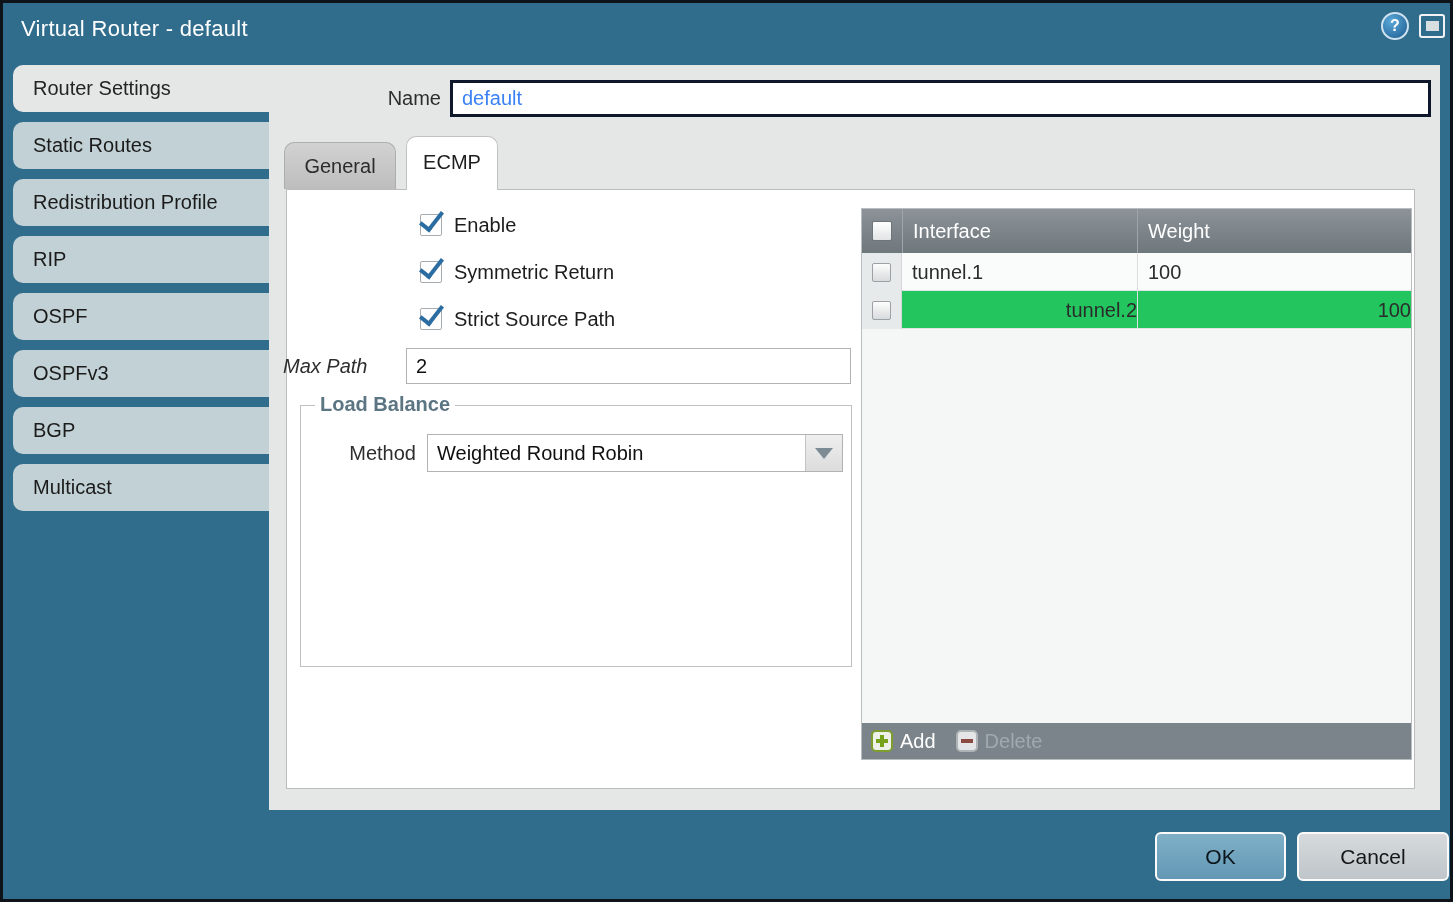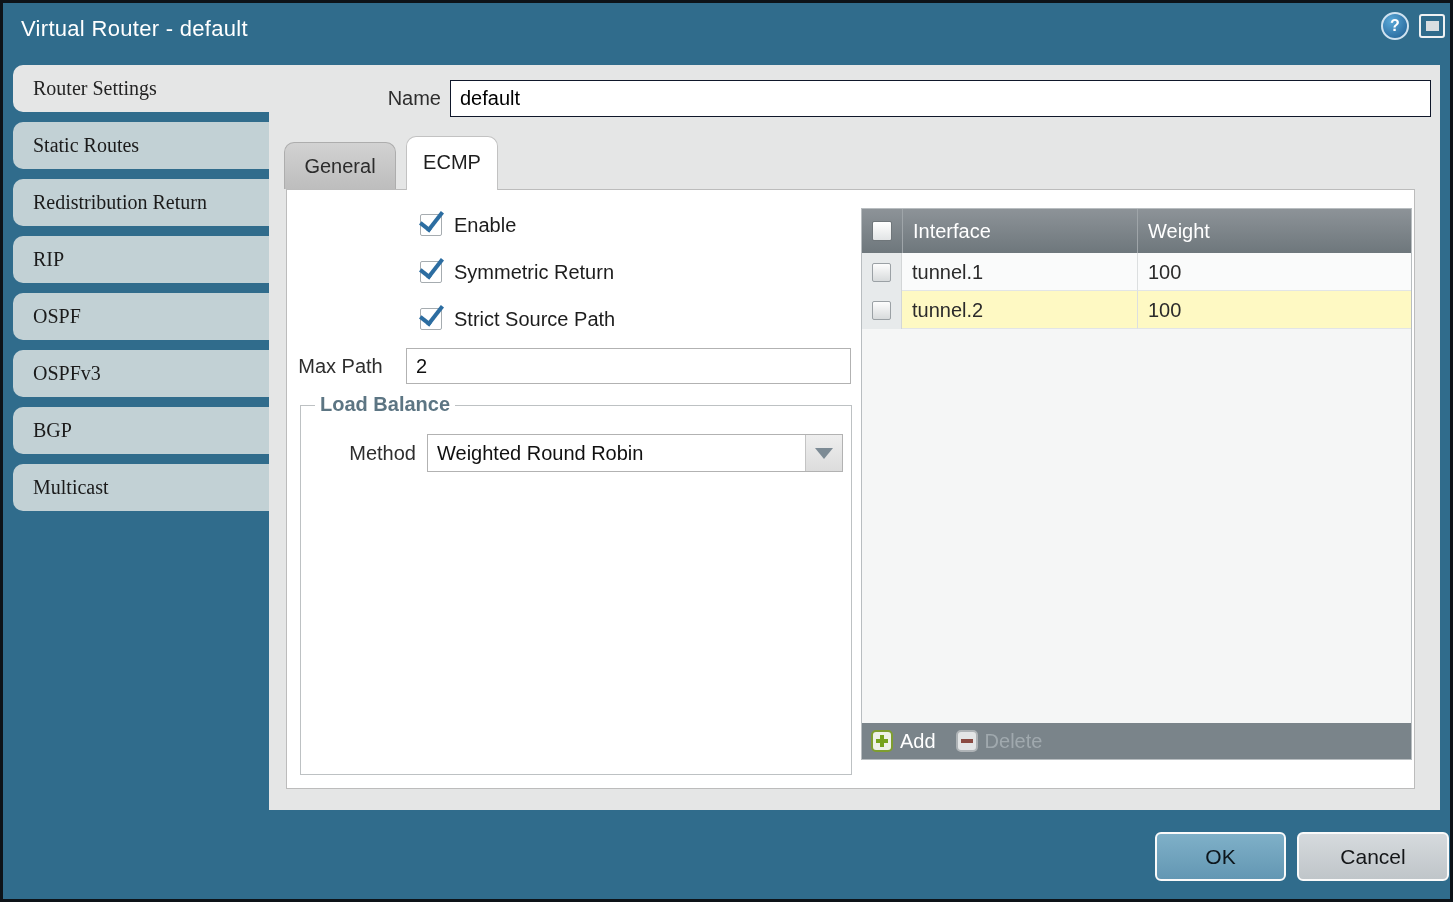--- a/index.html
+++ b/index.html
@@ -27,32 +27,32 @@
     border:2px solid #f0f2f3; border-radius:3px;
     display:flex; align-items:center; justify-content:center; cursor:pointer;
   }
   .window-icon .inner-rect { width:13px; height:10px; background:#d9dee1; }
 
   
   .sidebar { position:absolute; left:10px; top:62px; width:256px; display:flex; flex-direction:column; gap:10px; }
   .side-item {
     height:47px; line-height:47px; padding-left:20px;
     background:#c2d1d5; color:#1b1b1b; font-size:20px;
-    border-radius:10px 0 0 10px; cursor:pointer; white-space:nowrap;font-family:Liberation Serif, serif;
+    border-radius:10px 0 0 10px; cursor:pointer; white-space:nowrap;
   }
   .side-item.active { background:#e5e6e6; color:#242424; }
 
   
   .main-panel { position:absolute; left:266px; top:62px; width:1171px; height:745px; background:#e5e6e6; }
 
   .name-label { position:absolute; left:340px; top:84px; width:98px; text-align:right; font-size:20px; color:#2e2e2e; }
   .name-input {
     position:absolute; left:447px; top:77px; width:981px; height:37px;
-    border:1px solid #0f172a; background:#fff; font-family:"Liberation Sans",sans-serif;
-    font-size:20px; color:#000000; padding:0 9px; outline:none;
+    border:3px solid #0f172a; background:#fff; font-family:"Liberation Sans",sans-serif;
+    font-size:20px; color:#3b82f6; padding:0 9px; outline:none;
   }
 
   
   .tab { position:absolute; text-align:center; font-size:20px; cursor:pointer; border-radius:10px 10px 0 0; }
   .tab-general {
     left:281px; top:139px; width:112px; height:47px; line-height:47px;
     background:linear-gradient(#d2d2d2,#bdbdbd); border:1px solid #adadad; border-bottom:none; color:#2c2c2c;
   }
   .tab-ecmp {
     left:403px; top:133px; width:92px; height:54px; line-height:50px;
@@ -63,29 +63,29 @@
   .white-panel { position:absolute; left:283px; top:186px; width:1129px; height:600px; background:#fff; border:1px solid #bcbcbc; z-index:1; }
 
   
   .cbx { position:absolute; width:22px; height:22px; background:#fff; border:1px solid #a6acb0; border-radius:2px; cursor:pointer; z-index:2; }
   .cbx.checked::after {
     content:""; position:absolute; left:4px; top:-8px; width:9px; height:20px;
     border-right:4px solid #2c6da1; border-bottom:4px solid #2c6da1; transform:rotate(38deg);
   }
   .cbx-label { position:absolute; font-size:20px; color:#1d1d1d; cursor:pointer; z-index:2; }
 
-  .max-path-label { position:absolute; left:280px; top:352px; width:115px; text-align:center; font-size:20px; color:#2e2e2e; z-index:2; }
+  .max-path-label { position:absolute; left:280px; top:352px; width:115px; text-align:left; font-size:20px; color:#2e2e2e; z-index:2;font-style:italic; }
   .max-path-input {
     position:absolute; left:403px; top:345px; width:445px; height:36px;
     border:1px solid #b2b2b2; background:#fff; font-family:"Liberation Sans",sans-serif;
     font-size:20px; color:#101010; padding:0 9px; outline:none; z-index:2;
   }
 
   
-  .lb-fieldset { position:absolute; left:297px; top:402px; width:552px; height:370px; border:1px solid #bdc1c3; z-index:2; }
+  .lb-fieldset { position:absolute; left:297px; top:402px; width:552px; height:262px; border:1px solid #bdc1c3; z-index:2; }
   .lb-legend { position:absolute; left:14px; top:-13px; background:#fff; padding:0 5px; font-size:20px; font-weight:bold; color:#5c7583; }
   .method-label { position:absolute; left:3px; top:36px; width:112px; text-align:right; font-size:20px; color:#2e2e2e; }
   .method-select {
     position:absolute; left:126px; top:28px; width:416px; height:38px;
     background:#fff; border:1px solid #b2b2b2; cursor:pointer;
   }
   .method-value { position:absolute; left:9px; top:0; line-height:36px; font-size:20px; color:#101010; }
   .method-arrow-btn {
     position:absolute; right:0; top:0; width:37px; height:36px;
     background:linear-gradient(#eeeeee,#dcdcdc); border-left:1px solid #c4c4c4;
@@ -96,21 +96,21 @@
   
   .ecmp-table { position:absolute; left:858px; top:205px; width:551px; height:552px; border:1px solid #b8bdc0; display:flex; flex-direction:column; z-index:2; background:#f5f6f6; }
   .tbl-header { height:44px; display:flex; background:linear-gradient(#8d9398,#6e777c); color:#fff; font-size:20px; flex:none; }
   .th-cb { width:40px; display:flex; align-items:center; justify-content:center; flex:none; }
   .th-interface { width:235px; flex:none; line-height:44px; padding-left:10px; border-left:1px solid #9fa5a9; cursor:pointer; }
   .th-weight { flex:1; line-height:44px; padding-left:10px; border-left:1px solid #9fa5a9; cursor:pointer; }
   .hdr-cbx { width:20px; height:20px; background:linear-gradient(#ffffff,#e2e4e5); border:1px solid #6f767a; border-radius:2px; cursor:pointer; }
 
   .tbl-row { height:38px; display:flex; font-size:20px; color:#2b2b2b; flex:none; cursor:pointer; }
   .tbl-row.odd  { background:#fafbfb; }
-  .tbl-row.even { background:#fef9c3; }
+  .tbl-row.even { background:#22c55e;text-align:right; }
   .td-cb { width:40px; background:#e7eaeb; border-right:1px solid #d3d6d7; display:flex; align-items:center; justify-content:center; flex:none; }
   .row-cbx { width:19px; height:19px; background:linear-gradient(#fdfdfd,#d8dbdc); border:1px solid #9ba1a5; border-radius:2px; cursor:pointer; }
   .td-interface { width:235px; flex:none; line-height:38px; padding-left:10px; border-bottom:1px solid #e2e5e6; }
   .td-weight { flex:1; line-height:38px; padding-left:10px; border-left:1px solid #dcdfe0; border-bottom:1px solid #e2e5e6; }
 
   .tbl-empty { flex:1; background:#f5f6f6; }
 
   .tbl-footer { height:36px; background:#7a848a; display:flex; align-items:center; padding-left:9px; flex:none; }
   .add-btn, .del-btn { display:flex; align-items:center; gap:7px; cursor:pointer; }
   .add-btn { margin-right:20px; }
@@ -144,21 +144,21 @@
 
   <div class="title">Virtual Router - default</div>
   <div class="help-icon">?</div>
   <div class="window-icon">
     <div class="inner-rect"></div>
   </div>
 
   <div class="sidebar">
     <div class="side-item active">Router Settings</div>
     <div class="side-item">Static Routes</div>
-    <div class="side-item">Redistribution Return</div>
+    <div class="side-item">Redistribution Profile</div>
     <div class="side-item">RIP</div>
     <div class="side-item">OSPF</div>
     <div class="side-item">OSPFv3</div>
     <div class="side-item">BGP</div>
     <div class="side-item">Multicast</div>
   </div>
 
   <div class="main-panel"></div>
 
   <div class="name-label">Name</div>

